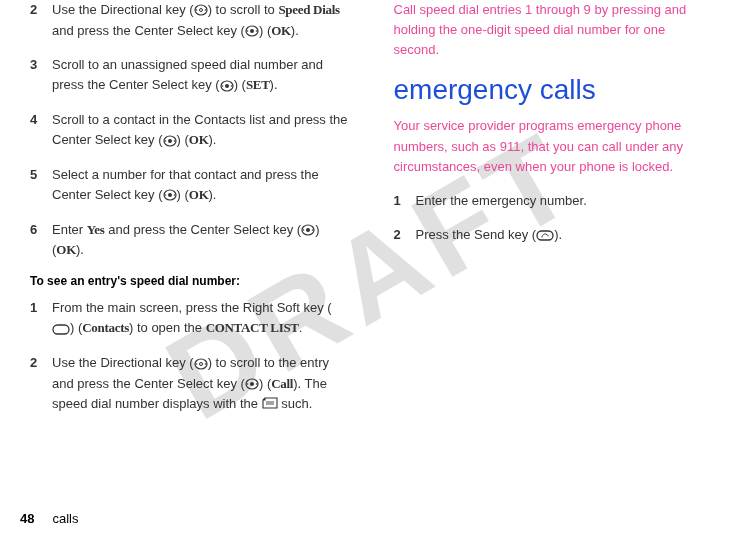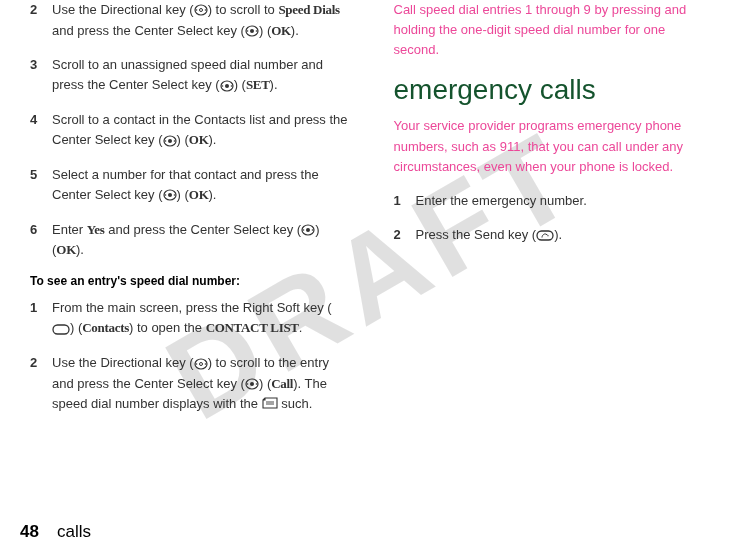--- a/index.html
+++ b/index.html
@@ -87,27 +87,27 @@
       font-weight: bold;
       margin-bottom: 10px;
       margin-top: 6px;
     }
     h2.section {
       font-size: 28px;
       font-weight: normal;
       font-family: Arial, sans-serif;
       margin-top: 6px;
       margin-bottom: 10px;
-      color: #14532d;
+      color: #1d4ed8;
     }
     .footer {
       position: absolute;
-      bottom: 8px;
+      bottom: 24px;
       left: 20px;
-      font-size: 17px;
+      font-size: 13px;
     }
     .footer .pagenum {
       font-weight: bold;
       margin-right: 18px;
     }
     .cardicon {
       display: inline-block;
       vertical-align: -1px;
     }
   </style>

